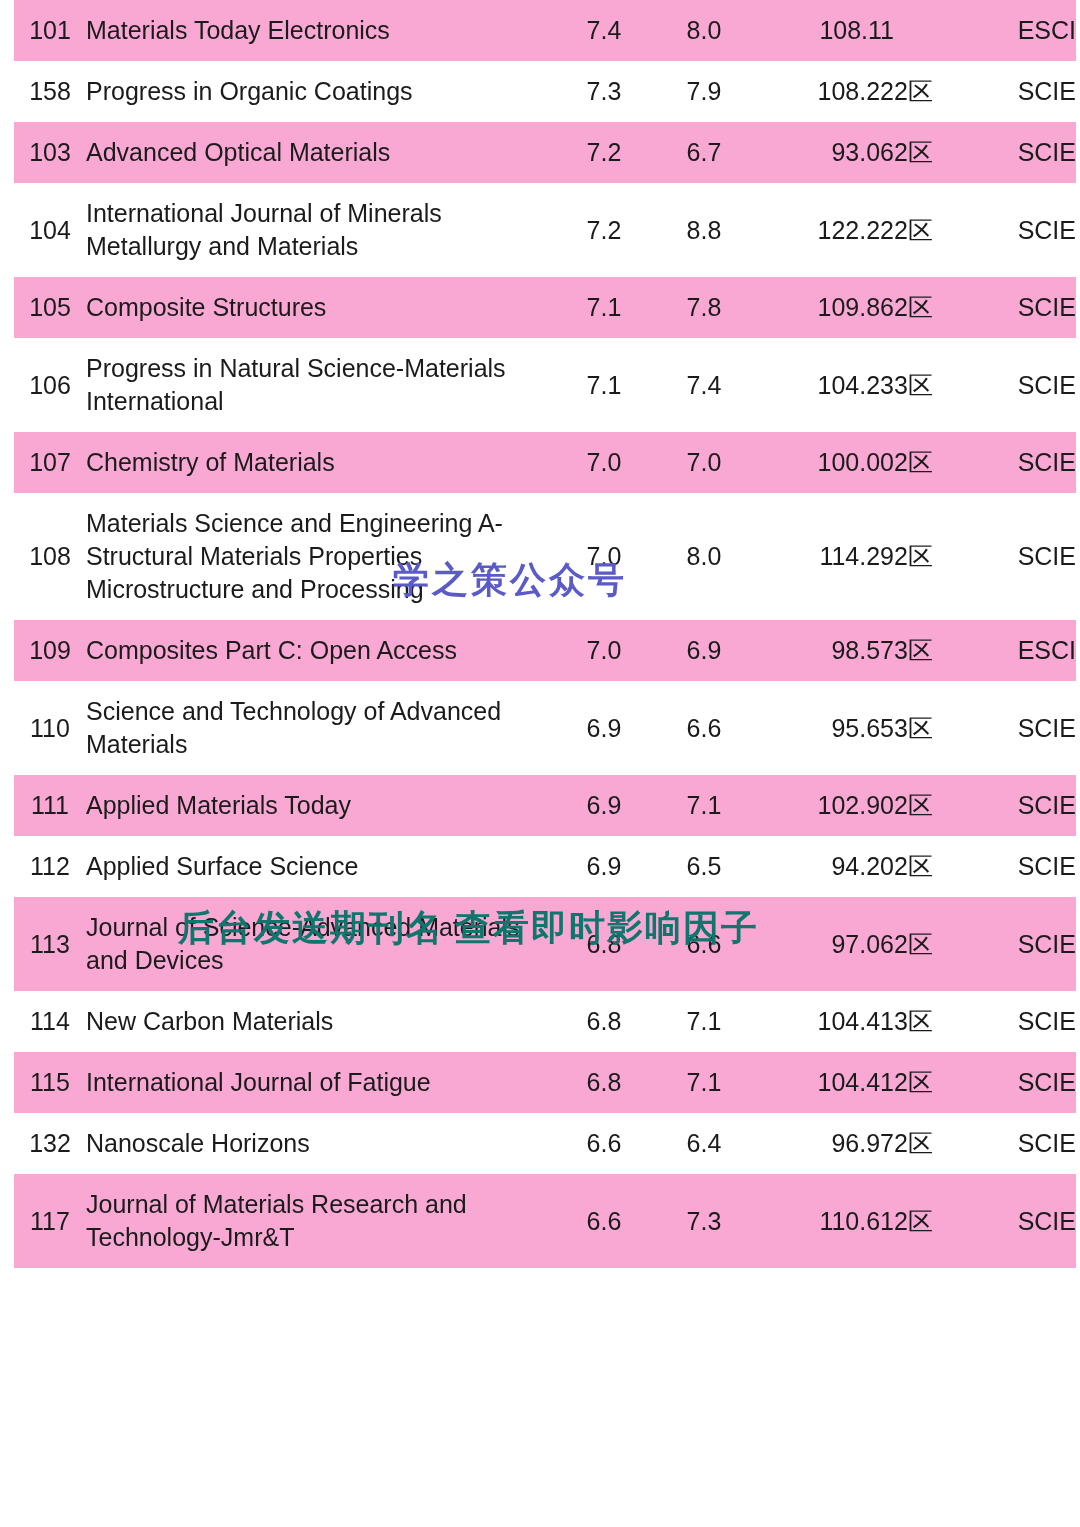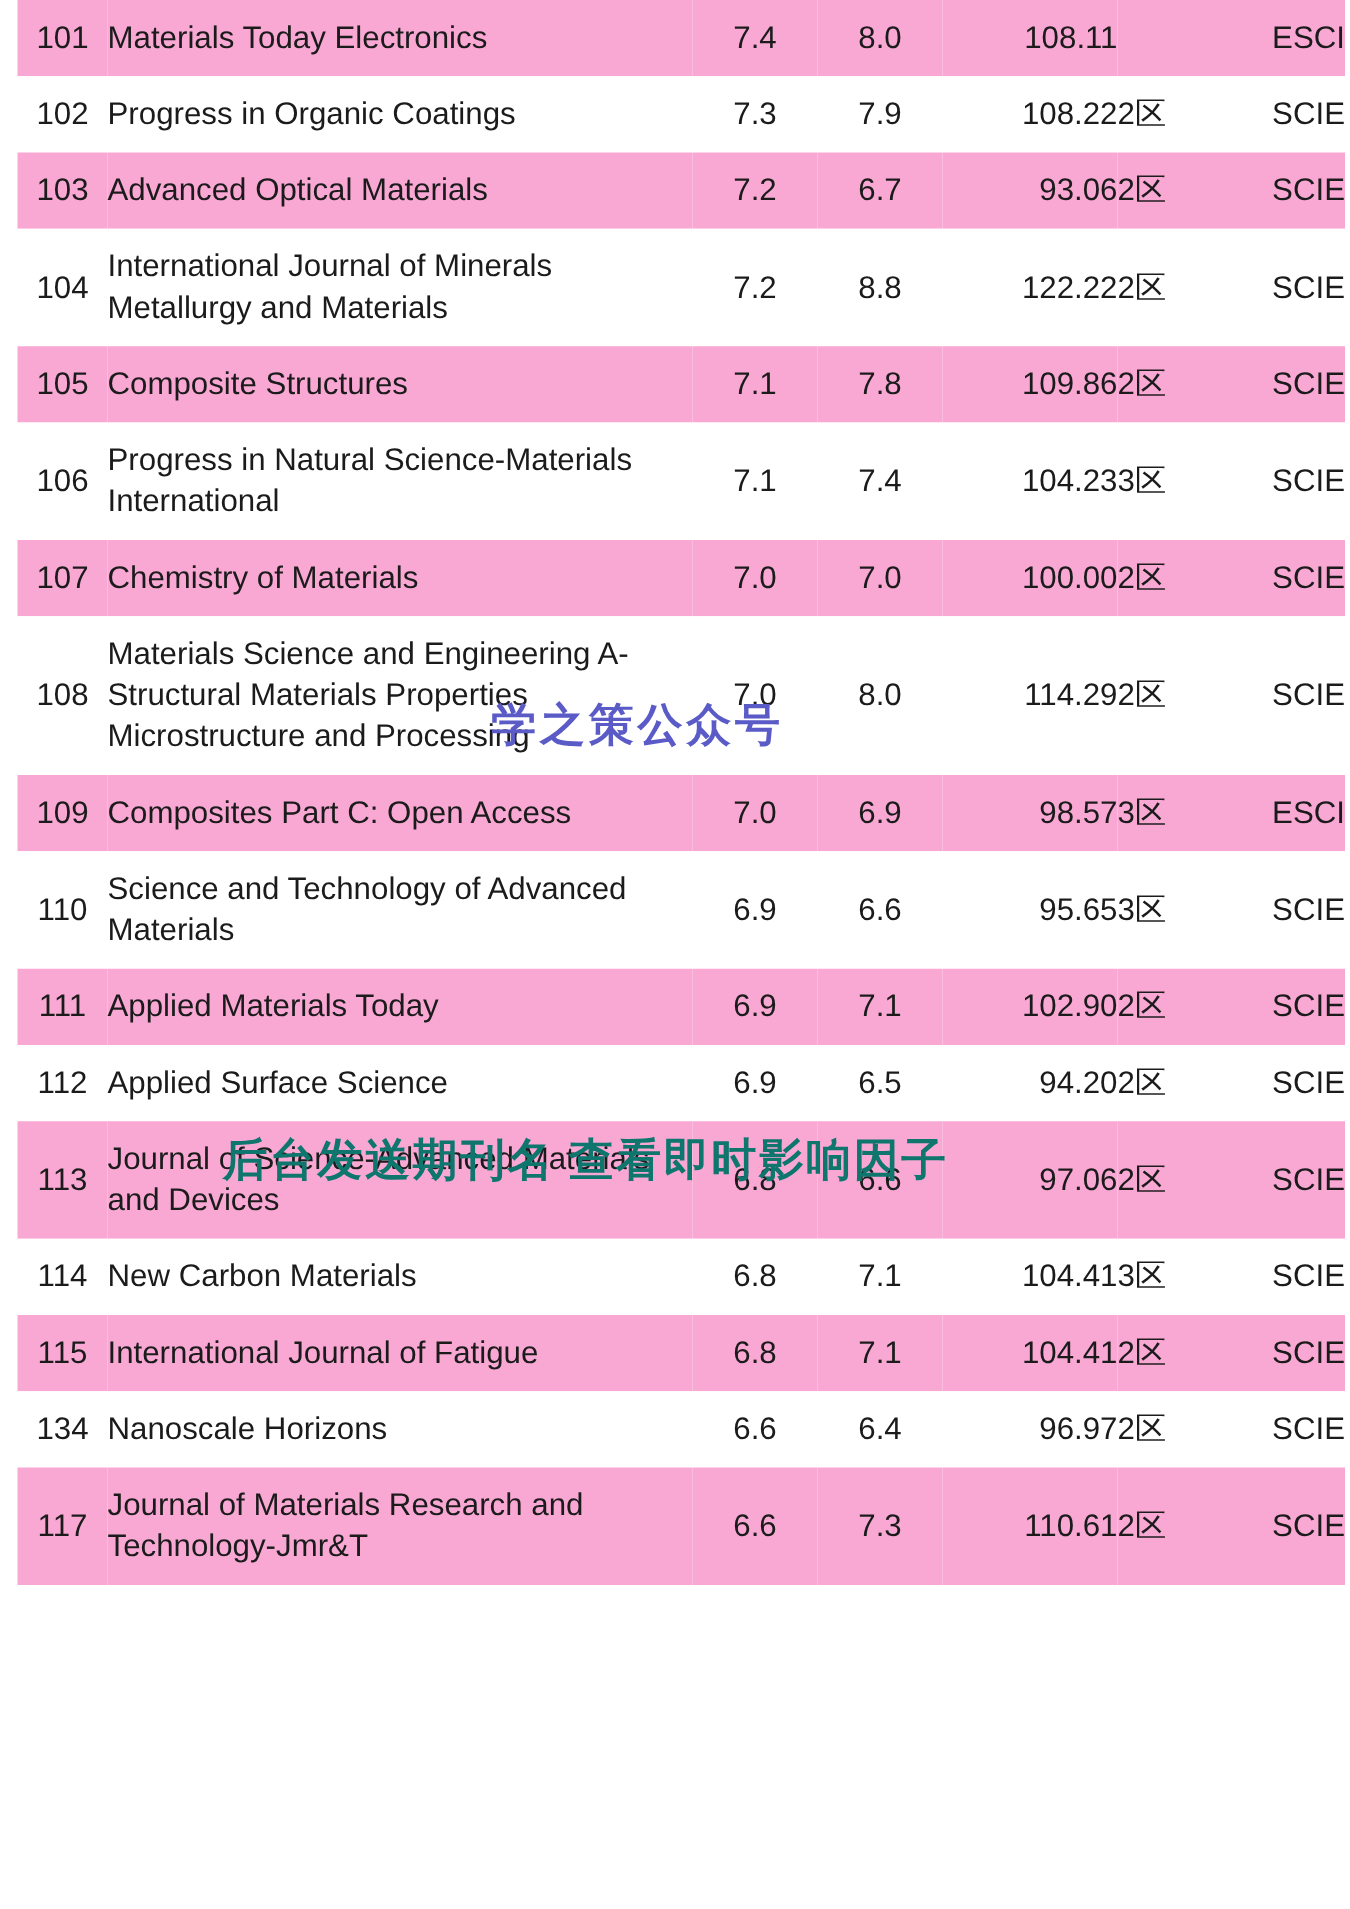--- a/index.html
+++ b/index.html
@@ -103,21 +103,21 @@
       <tr class="row-alt">
         <td class="col-rank">101</td>
         <td class="col-name">Materials Today Electronics</td>
         <td class="col-if">7.4</td>
         <td class="col-if5">8.0</td>
         <td class="col-pct">108.11</td>
         <td class="col-zone"></td>
         <td class="col-idx">ESCI</td>
       </tr>
       <tr class="row-plain">
-        <td class="col-rank">102</td>
+        <td class="col-rank">158</td>
         <td class="col-name">Progress in Organic Coatings</td>
         <td class="col-if">7.3</td>
         <td class="col-if5">7.9</td>
         <td class="col-pct">108.22</td>
         <td class="col-zone">2区</td>
         <td class="col-idx">SCIE</td>
       </tr>
       <tr class="row-alt">
         <td class="col-rank">103</td>
         <td class="col-name">Advanced Optical Materials</td>
@@ -229,21 +229,21 @@
       <tr class="row-alt">
         <td class="col-rank">115</td>
         <td class="col-name">International Journal of Fatigue</td>
         <td class="col-if">6.8</td>
         <td class="col-if5">7.1</td>
         <td class="col-pct">104.41</td>
         <td class="col-zone">2区</td>
         <td class="col-idx">SCIE</td>
       </tr>
       <tr class="row-plain">
-        <td class="col-rank">134</td>
+        <td class="col-rank">132</td>
         <td class="col-name">Nanoscale Horizons</td>
         <td class="col-if">6.6</td>
         <td class="col-if5">6.4</td>
         <td class="col-pct">96.97</td>
         <td class="col-zone">2区</td>
         <td class="col-idx">SCIE</td>
       </tr>
       <tr class="row-alt">
         <td class="col-rank">117</td>
         <td class="col-name">Journal of Materials Research and Technology-Jmr&amp;T</td>

